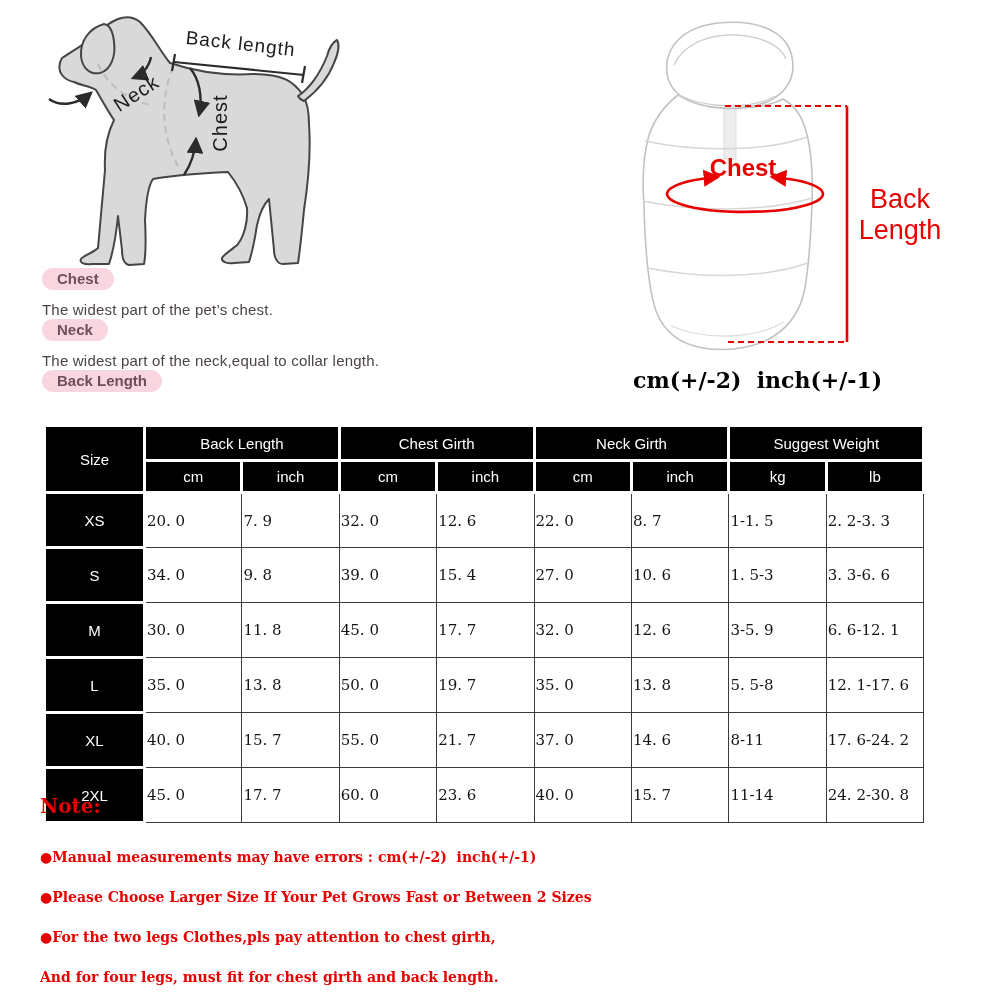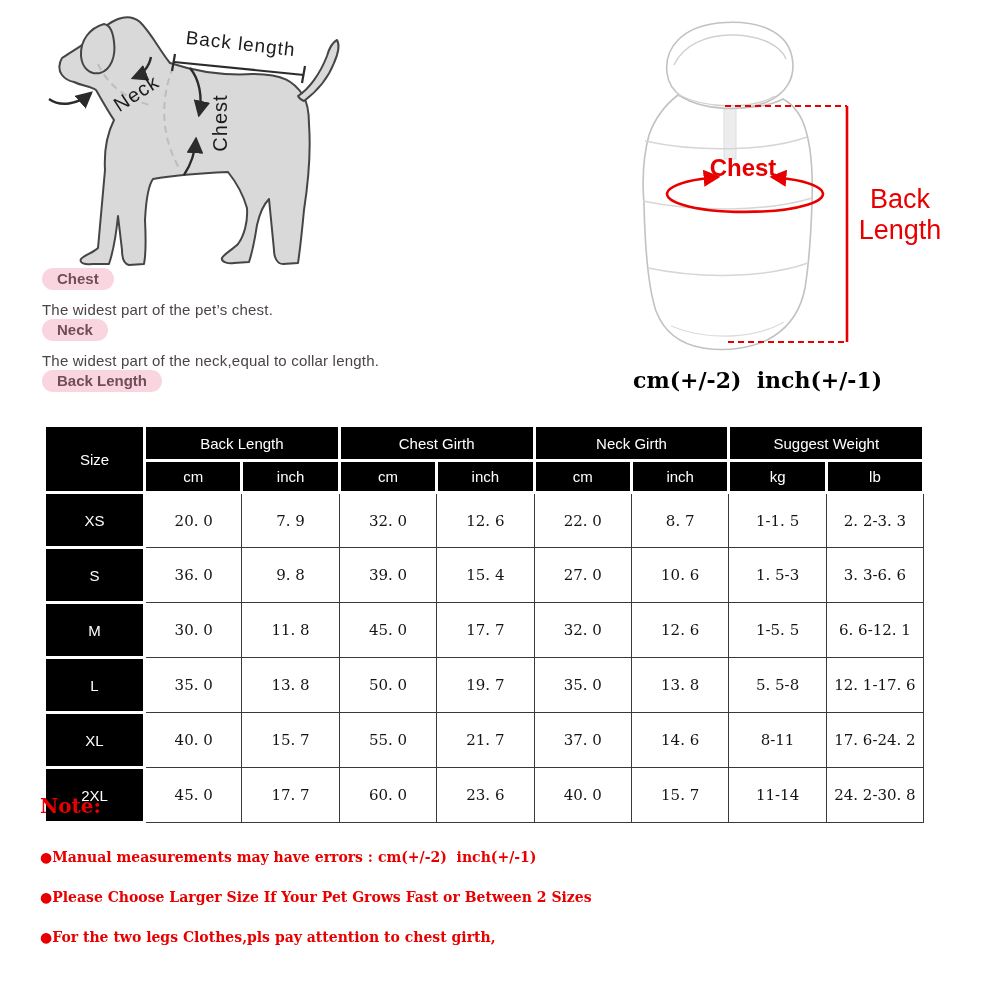--- a/index.html
+++ b/index.html
@@ -22,21 +22,21 @@
   .c-size{width:100px;}
   .c-v{width:97.4px;}
   .hcell{background:#000000;color:#ffffff;border:3px solid #ffffff;
          font-family:"Liberation Sans",sans-serif;font-weight:400;font-size:15px;
          text-align:center;vertical-align:middle;}
   tr.group-row .hcell{height:30px;}
   tr.units-row .hcell{height:27px;text-align:center;}
   tbody .hcell{height:50px;}
   .vcell{background:#ffffff;border:1px solid #3a3a3a;height:50px;
          font-family:"DejaVu Serif",serif;font-size:15px;color:#141414;
-         text-align:center;vertical-align:middle;white-space:pre;}
+         text-align:left;vertical-align:middle;white-space:pre;}
 
   
   .notes{position:absolute;left:40px;top:794px;color:#e80000;
          font-family:"DejaVu Serif",serif;font-weight:bold;}
   .note-title{font-size:20px;margin-bottom:19px;}
   .note-line{font-size:14px;line-height:40px;white-space:pre;}
 
   
   .dog-label{font-family:"Liberation Sans",sans-serif;font-size:19px;fill:#1c1c1c;letter-spacing:1px;}
   .dog-label2{font-family:"Liberation Sans",sans-serif;font-size:20px;fill:#1c1c1c;letter-spacing:1px;}
@@ -171,38 +171,38 @@
         <td class="vcell">7. 9</td>
         <td class="vcell">32. 0</td>
         <td class="vcell">12. 6</td>
         <td class="vcell">22. 0</td>
         <td class="vcell">8. 7</td>
         <td class="vcell">1-1. 5</td>
         <td class="vcell">2. 2-3. 3</td>
       </tr>
       <tr>
         <th class="hcell">S</th>
-        <td class="vcell">36. 0</td>
+        <td class="vcell">34. 0</td>
         <td class="vcell">9. 8</td>
         <td class="vcell">39. 0</td>
         <td class="vcell">15. 4</td>
         <td class="vcell">27. 0</td>
         <td class="vcell">10. 6</td>
         <td class="vcell">1. 5-3</td>
         <td class="vcell">3. 3-6. 6</td>
       </tr>
       <tr>
         <th class="hcell">M</th>
         <td class="vcell">30. 0</td>
         <td class="vcell">11. 8</td>
         <td class="vcell">45. 0</td>
         <td class="vcell">17. 7</td>
         <td class="vcell">32. 0</td>
         <td class="vcell">12. 6</td>
-        <td class="vcell">1-5. 5</td>
+        <td class="vcell">3-5. 9</td>
         <td class="vcell">6. 6-12. 1</td>
       </tr>
       <tr>
         <th class="hcell">L</th>
         <td class="vcell">35. 0</td>
         <td class="vcell">13. 8</td>
         <td class="vcell">50. 0</td>
         <td class="vcell">19. 7</td>
         <td class="vcell">35. 0</td>
         <td class="vcell">13. 8</td>
@@ -232,15 +232,16 @@
         <td class="vcell">24. 2-30. 8</td>
       </tr>
     </tbody>
   </table>
 
   <div class="notes">
     <div class="note-title">Note:</div>
     <div class="note-line">●Manual measurements may have errors : cm(+/-2)  inch(+/-1)</div>
     <div class="note-line">●Please Choose Larger Size If Your Pet Grows Fast or Between 2 Sizes</div>
     <div class="note-line">●For the two legs Clothes,pls pay attention to chest girth,</div>
+    <div class="note-line">And for four legs, must fit for chest girth and back length.</div>
   </div>
 
 </div>
 
 </body></html>

